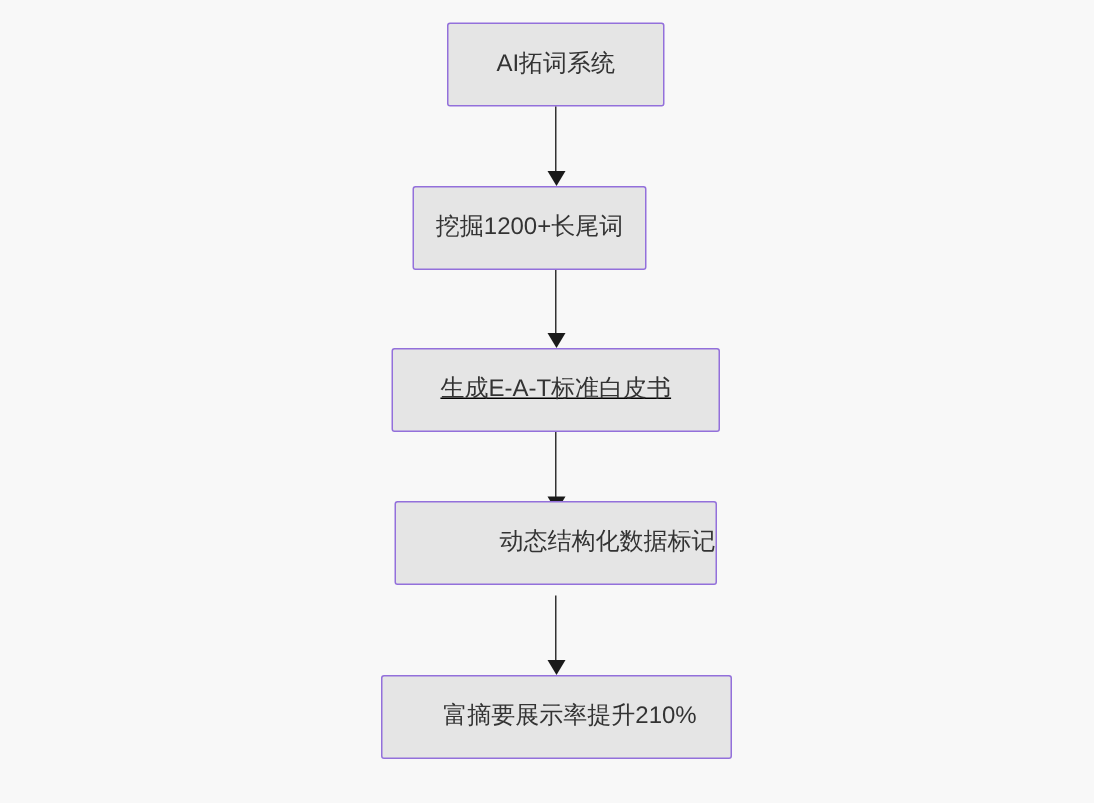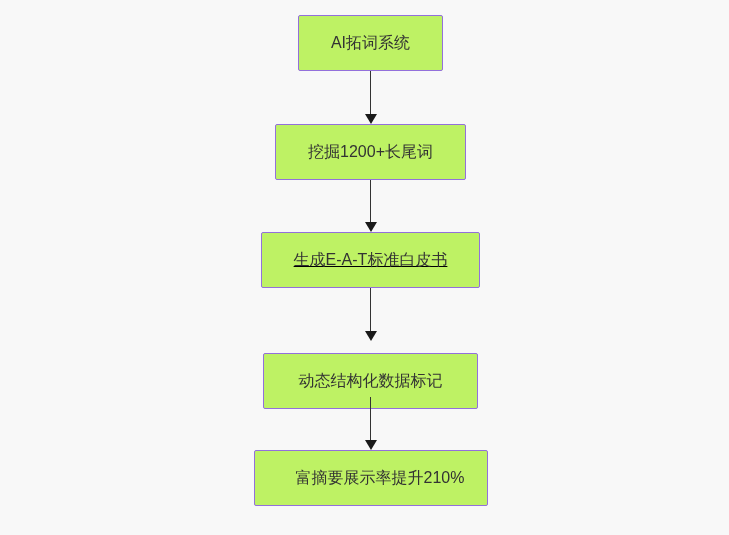--- a/index.html
+++ b/index.html
@@ -16,39 +16,39 @@
   }
   .canvas {
     position: absolute;
     left: 0; top: 0;
     width: 729px;
     height: 535px;
   }
   .node {
     position: absolute;
     height: 56px;
-    background: #bef264;
+    background: #e5e5e5;
     border: 1.5px solid #9370DB;
     border-radius: 2px;
     box-sizing: border-box;
     display: flex;
     align-items: center;
     justify-content: center;
   }
   .node-label {
     color: #333333;
     font-size: 16px;
     line-height: 1.2;
     white-space: nowrap;
     text-align: center;
   }
   .node-1 { left: 298px; top: 15px;  width: 145px; }
-  .node-2 { left: 275px; top: 124px; width: 191px; }
+  .node-2 { left: 275px; top: 124px; width: 156px; }
   .node-3 { left: 261px; top: 232px; width: 219px; text-decoration: underline; }
-  .node-4 { left: 263px; top: 353px; width: 215px; }
+  .node-4 { left: 263px; top: 334px; width: 215px; justify-content: flex-end; }
   .node-5 { left: 254px; top: 450px; width: 234px; padding-left: 18px; }
 
   .edge {
     position: absolute;
     left: 364px;
     width: 13px;
   }
   .edge-1 { top: 71px;  height: 53px; }
   .edge-2 { top: 180px; height: 52px; }
   .edge-3 { top: 288px; height: 53px; }

